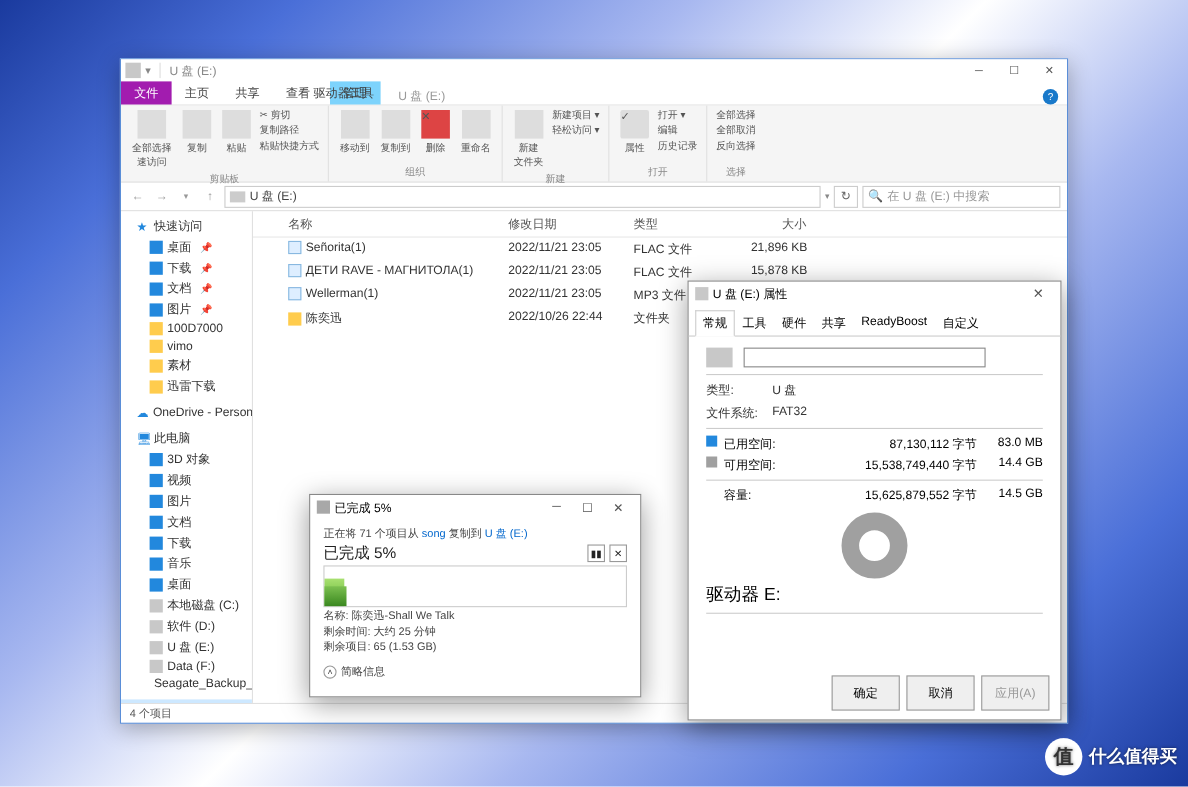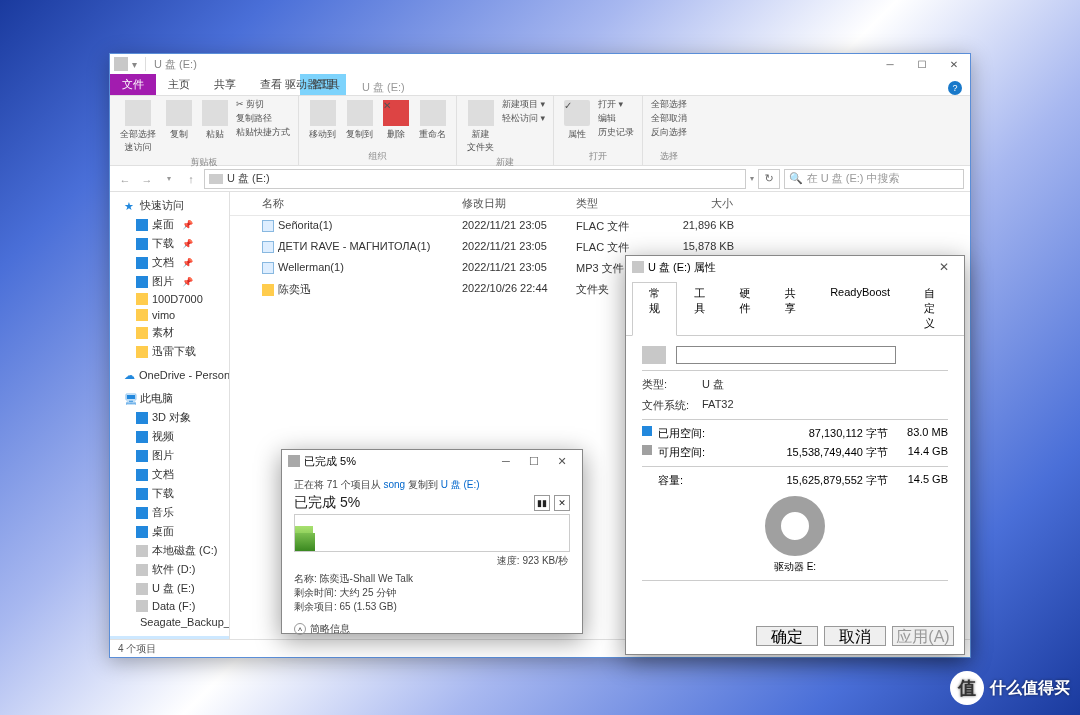--- a/index.html
+++ b/index.html
@@ -68,37 +68,37 @@
 .cd-speed { font-size: 10px; color: #444; text-align: right; padding: 0 2px 4px; }
 .cd-det { font-size: 10px; color: #444; line-height: 1.4; }
 .cd-more { margin-top: 8px; font-size: 10px; color: #444; display: flex; align-items: center; gap: 4px; }
 .cd-more .chev { width: 12px; height: 12px; border: 1px solid #999; border-radius: 50%; display: inline-flex; align-items: center; justify-content: center; font-size: 8px; }
 
 .prop-dialog { position: absolute; left: 625px; top: 255px; width: 340px; height: 400px; background: #fff; border: 1px solid #888; box-shadow: 0 6px 24px rgba(0,0,0,0.4); font-size: 11px; }
 .pd-title { height: 22px; display: flex; align-items: center; padding: 0 6px; }
 .pd-title .pspc { flex: 1; }
 .pd-title .pcls { width: 28px; text-align: center; color: #555; font-size: 12px; }
 .pd-tabs { display: flex; border-bottom: 1px solid #ccc; padding: 0 6px; font-size: 11px; margin-top: 4px; }
-.pd-tabs .ptab { padding: 3px 16px; border: 1px solid transparent; }
+.pd-tabs .ptab { padding: 3px 6px; border: 1px solid transparent; }
 .pd-tabs .ptab.act { border: 1px solid #ccc; border-bottom: 1px solid #fff; background: #fff; margin-bottom: -1px; }
 .pd-body { padding: 10px 16px; }
 .pd-row { display: flex; align-items: flex-start; margin-bottom: 6px; font-size: 11px; color: #333; }
 .pd-row .plbl { width: 60px; }
 .pd-row .pval { flex: 1; }
 .pd-input { width: 220px; height: 18px; border: 1px solid #888; }
 .pd-hr { border-top: 1px solid #ccc; margin: 6px 0; }
 .pd-space-row { display: flex; align-items: flex-start; font-size: 11px; margin-bottom: 4px; }
 .pd-space-row .sq { width: 10px; height: 10px; margin-right: 6px; }
 .pd-space-row .slbl { width: 56px; }
 .pd-space-row .sbytes { flex: 1; text-align: right; padding-right: 10px; }
 .pd-space-row .shr { width: 50px; text-align: right; }
 .pd-donut { width: 60px; height: 60px; border-radius: 50%; border: 16px solid #a0a0a0; margin: 8px auto 4px; }
-.pd-donut-lbl { text-align: center; font-size: 10px; margin-bottom: 6px; }
+.pd-donut-lbl { font-size: 16px; margin-bottom: 6px; }
 .pd-btns { position: absolute; bottom: 8px; right: 10px; display: flex; gap: 6px; }
-.pd-btns button { width: 62px; height: 20px; font-size: 16px; border: 1px solid #999; background: #efefef; }
+.pd-btns button { width: 62px; height: 32px; font-size: 11px; border: 1px solid #999; background: #efefef; }
 
 .watermark { position: absolute; right: 10px; bottom: 10px; display: flex; align-items: center; gap: 6px; font-size: 16px; color: #fff; font-weight: bold; text-shadow: 0 0 3px rgba(0,0,0,0.6); }
 .watermark .wm-badge { width: 34px; height: 34px; border-radius: 50%; background: #fff; color: #333; display: flex; align-items: center; justify-content: center; font-size: 18px; font-weight: bold; }
 .ic-folder { background: #ffcc4d; }
 .ic-drive { background: #c8c8c8; }
 .ic-file { background: #deeeff; border: 1px solid #88b8e0; }
 .ic-blue { background: #2288dd; }
 .ic-grey { background: #a8a8a8; }
 </style>
 </head>
@@ -395,21 +395,20 @@
     <div class="cd-pct">
       <span>已完成 5%</span>
       <span class="cspc"></span>
       <span class="pbtn">▮▮</span>
       <span class="pbtn">✕</span>
     </div>
     <div class="cd-graph">
       <div class="gbar" style="height:70%;left:0"></div>
       <div class="gbar" style="height:100%;left:0;top:50%;height:50%;width:20px;background:linear-gradient(to top,#3a8820,#7cc050)"></div>
     </div>
-    <div class="cd-speed">速度: 923 KB/秒</div>
     <div class="cd-det"><span>名称: </span><span>陈奕迅-Shall We Talk</span></div>
     <div class="cd-det"><span>剩余时间: </span><span>大约 25 分钟</span></div>
     <div class="cd-det"><span>剩余项目: </span><span>65 (1.53 GB)</span></div>
     <div class="cd-more">
         <span class="chev">˄</span>
         <span>简略信息</span>
       </div>
   </div>
 </div>
 

